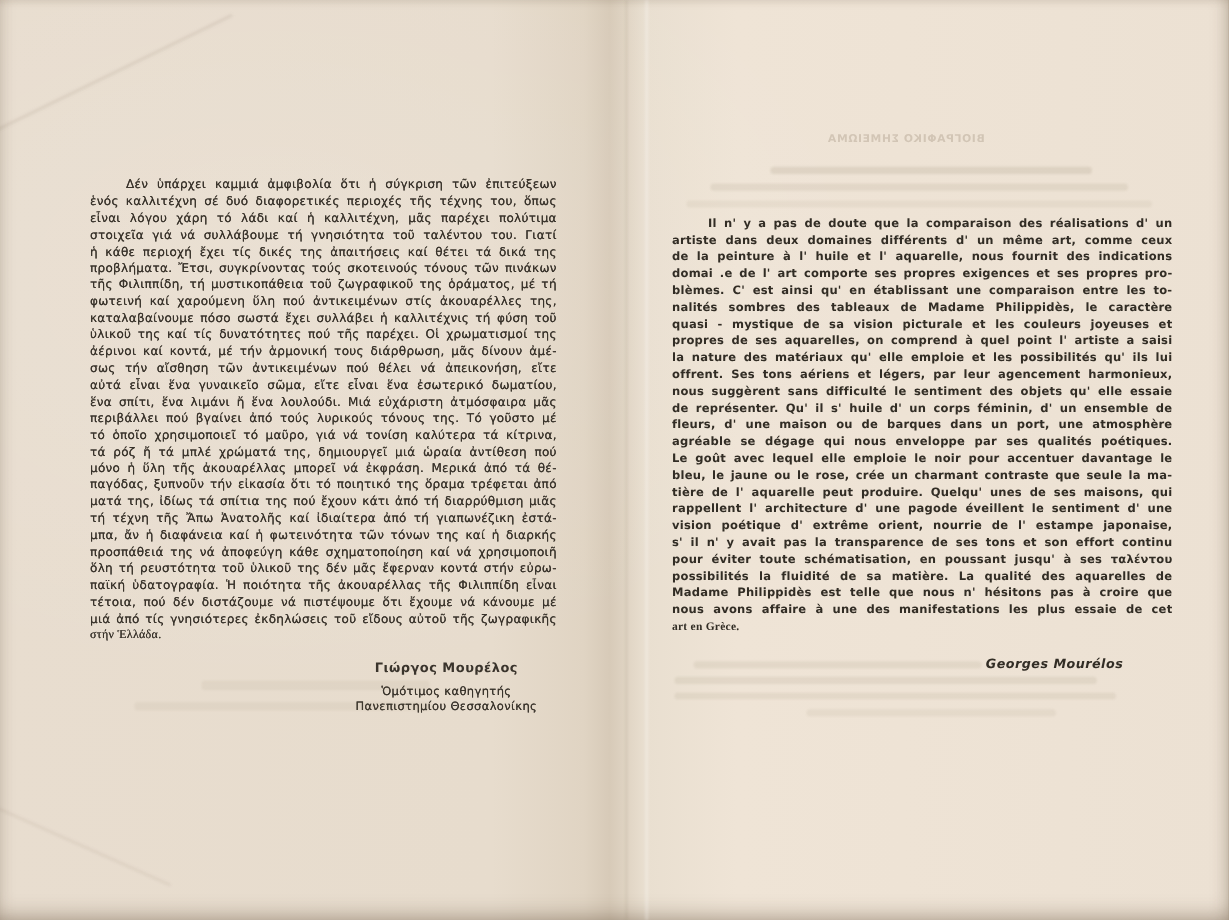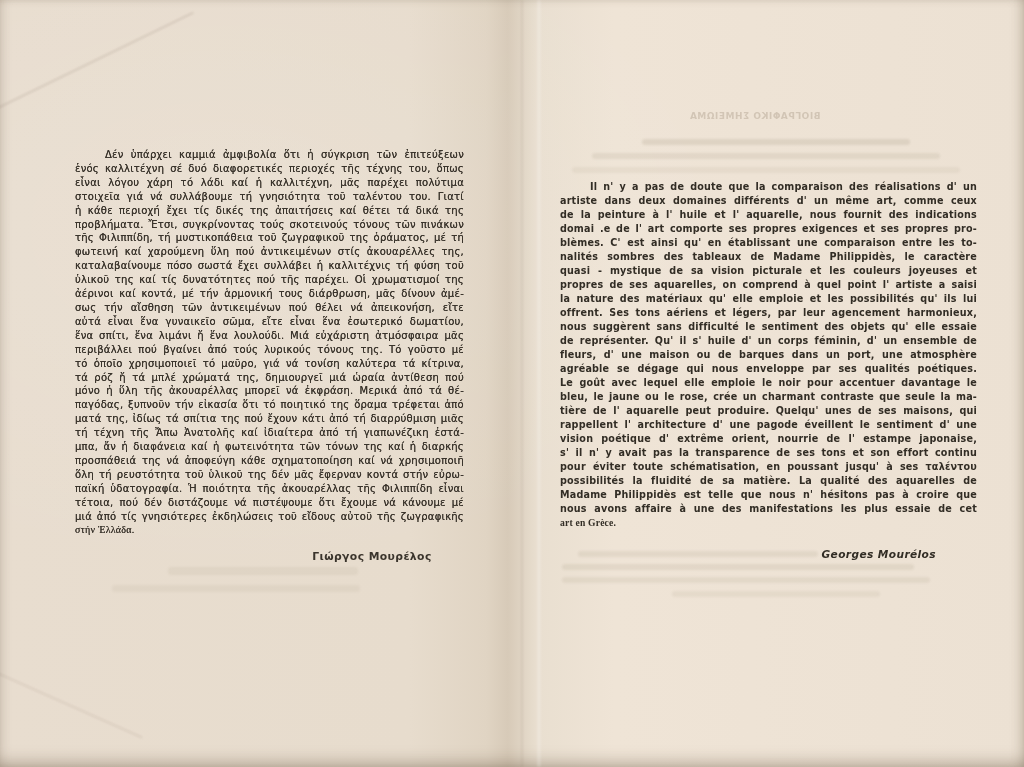--- a/index.html
+++ b/index.html
@@ -109,20 +109,24 @@
         <div class="line">προσπάθειά της νά ἀποφεύγη κάθε σχηματοποίηση καί νά χρησιμοποιῆ</div>
         <div class="line">ὅλη τή ρευστότητα τοῦ ὑλικοῦ της δέν μᾶς ἔφερναν κοντά στήν εὐρω-</div>
         <div class="line">παϊκή ὑδατογραφία. Ἡ ποιότητα τῆς ἀκουαρέλλας τῆς Φιλιππίδη εἶναι</div>
         <div class="line">τέτοια, πού δέν διστάζουμε νά πιστέψουμε ὅτι ἔχουμε νά κάνουμε μέ</div>
         <div class="line">μιά ἀπό τίς γνησιότερες ἐκδηλώσεις τοῦ εἴδους αὐτοῦ τῆς ζωγραφικῆς</div>
         <div class="line last">στήν Ἑλλάδα.</div>
       </div>
 
     <div class="el-sig">
       <div class="name">Γιώργος Μουρέλος</div>
+      <div class="title">
+          <div class="line first">Ὁμότιμος καθηγητής</div>
+          <div class="line last">Πανεπιστημίου Θεσσαλονίκης</div>
+        </div>
     </div>
 
     <div class="gline g-l1"></div>
     <div class="gline g-l2"></div>
   </section>
 
   <section class="page">
     <div class="ghost-heading">ΒΙΟΓΡΑΦΙΚΟ ΣΗΜΕΙΩΜΑ</div>
     <div class="gline g-r1"></div>
     <div class="gline g-r2"></div>

